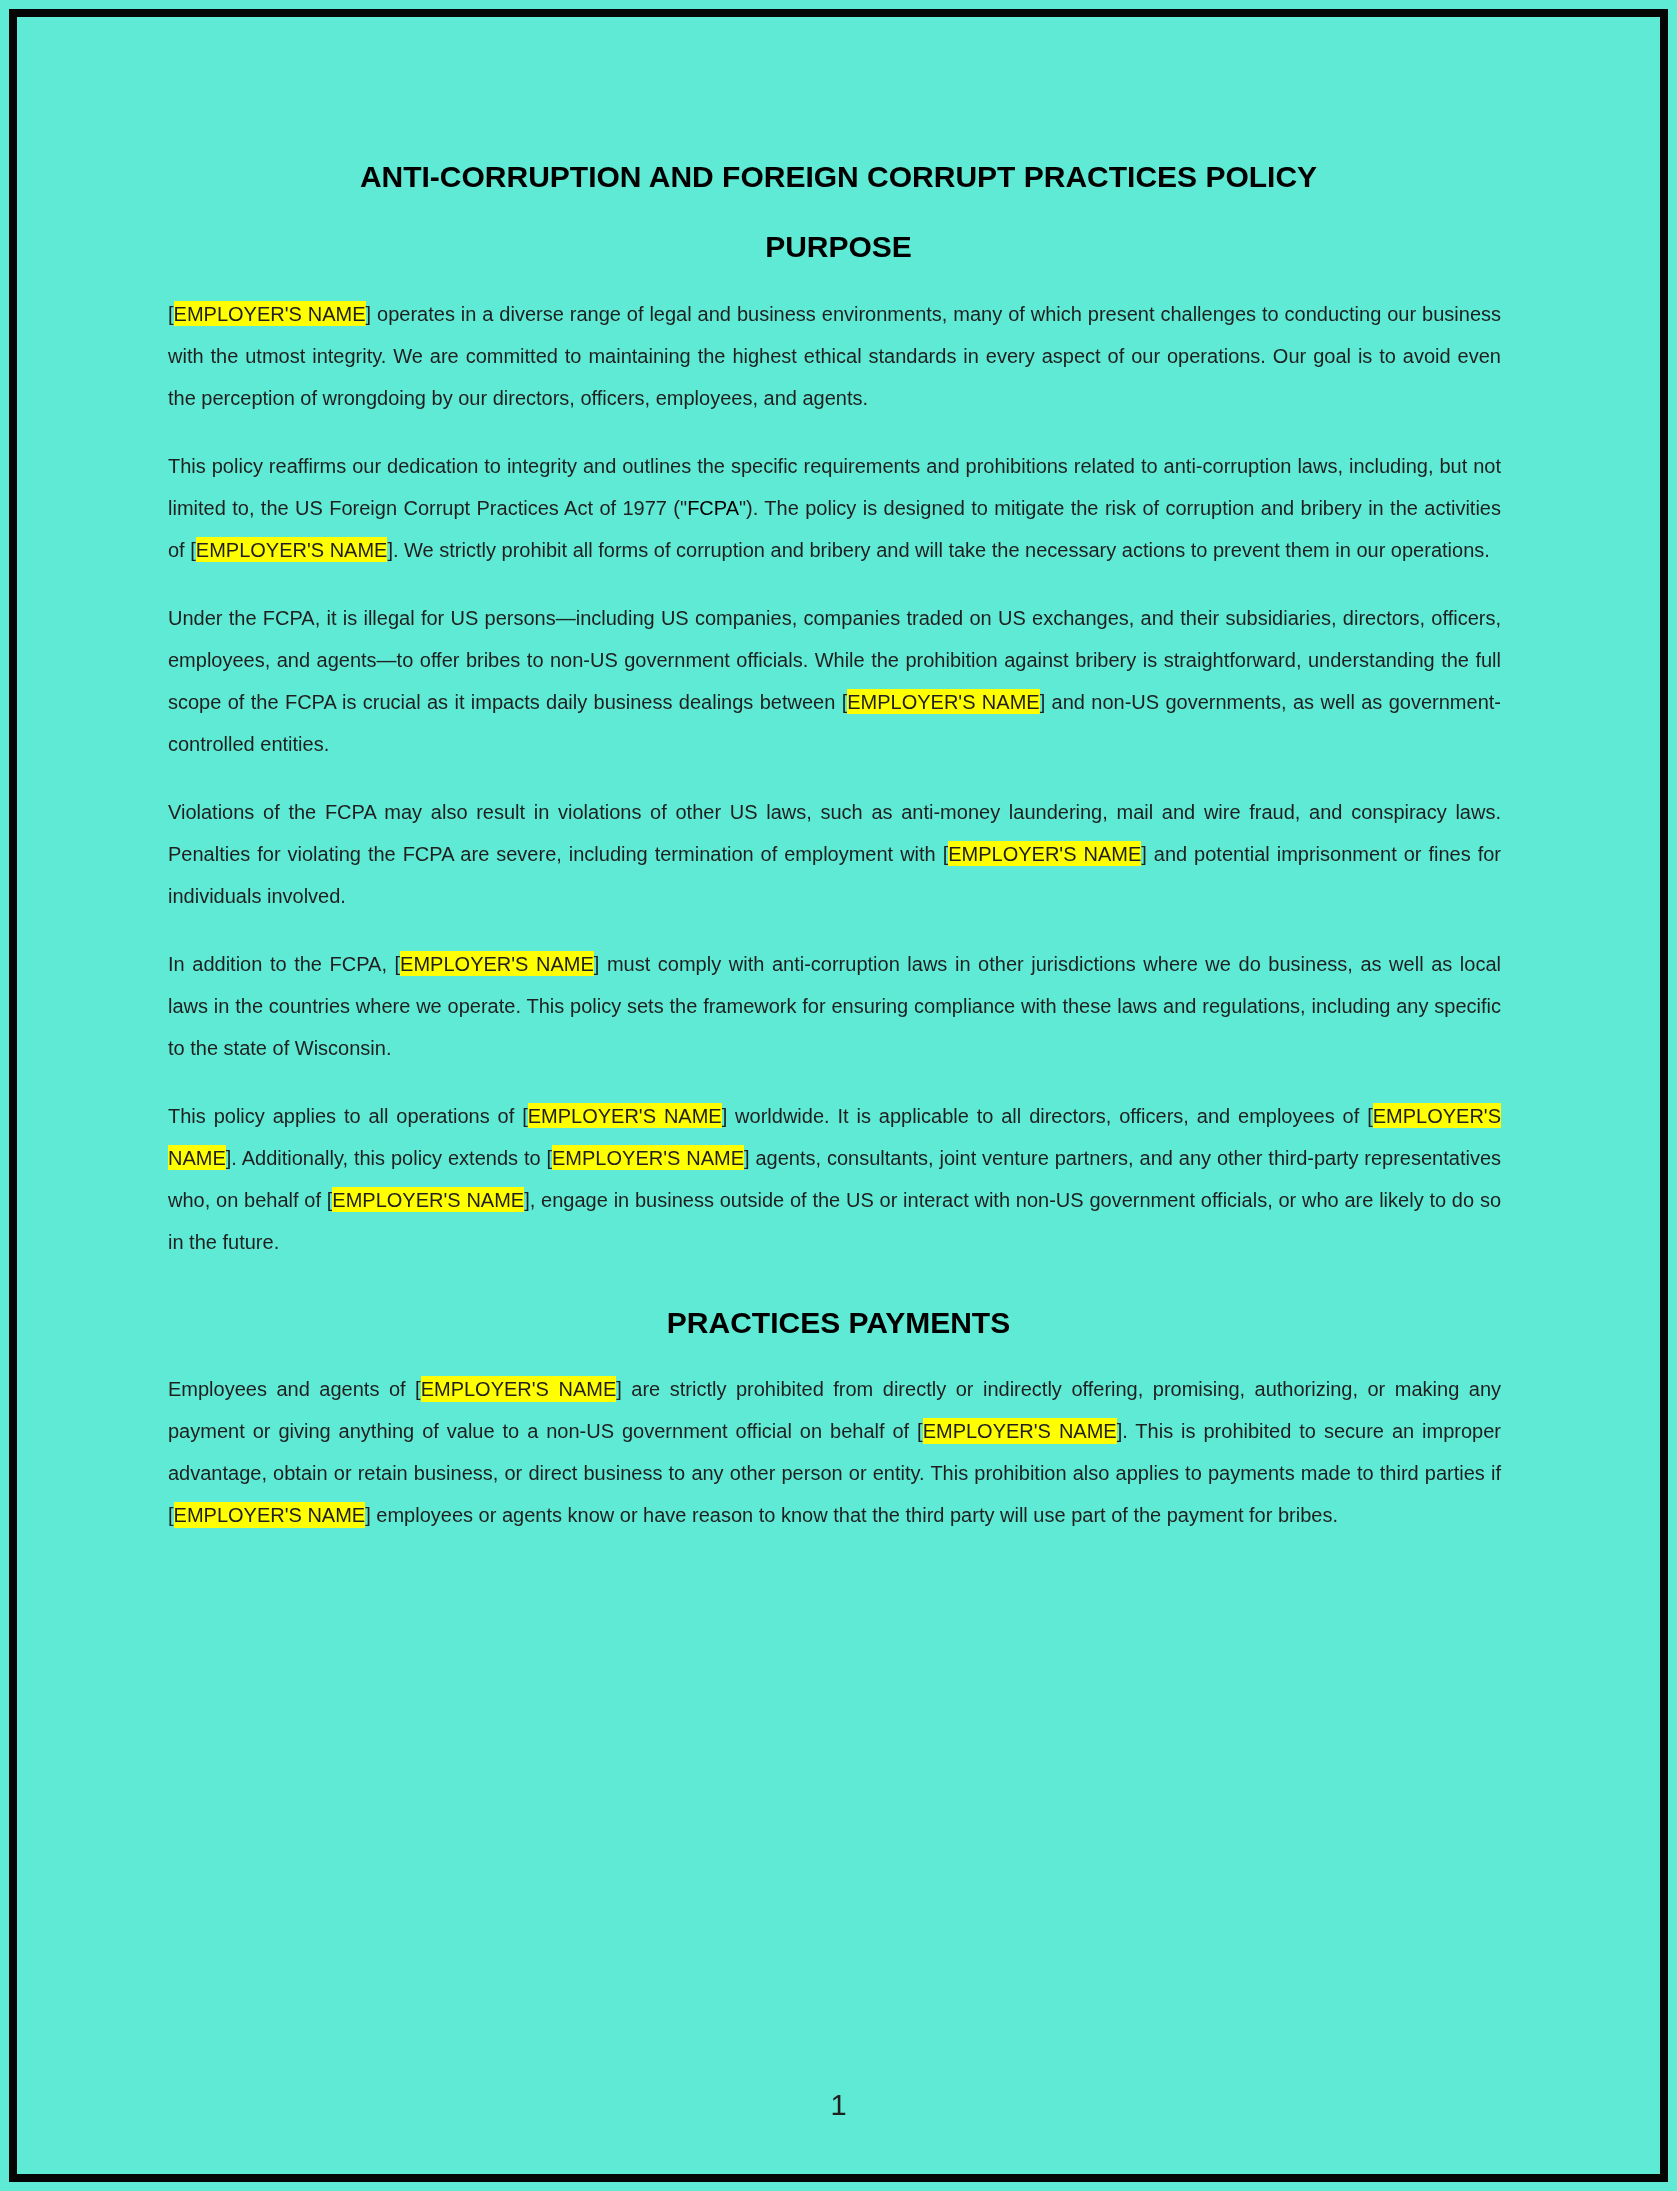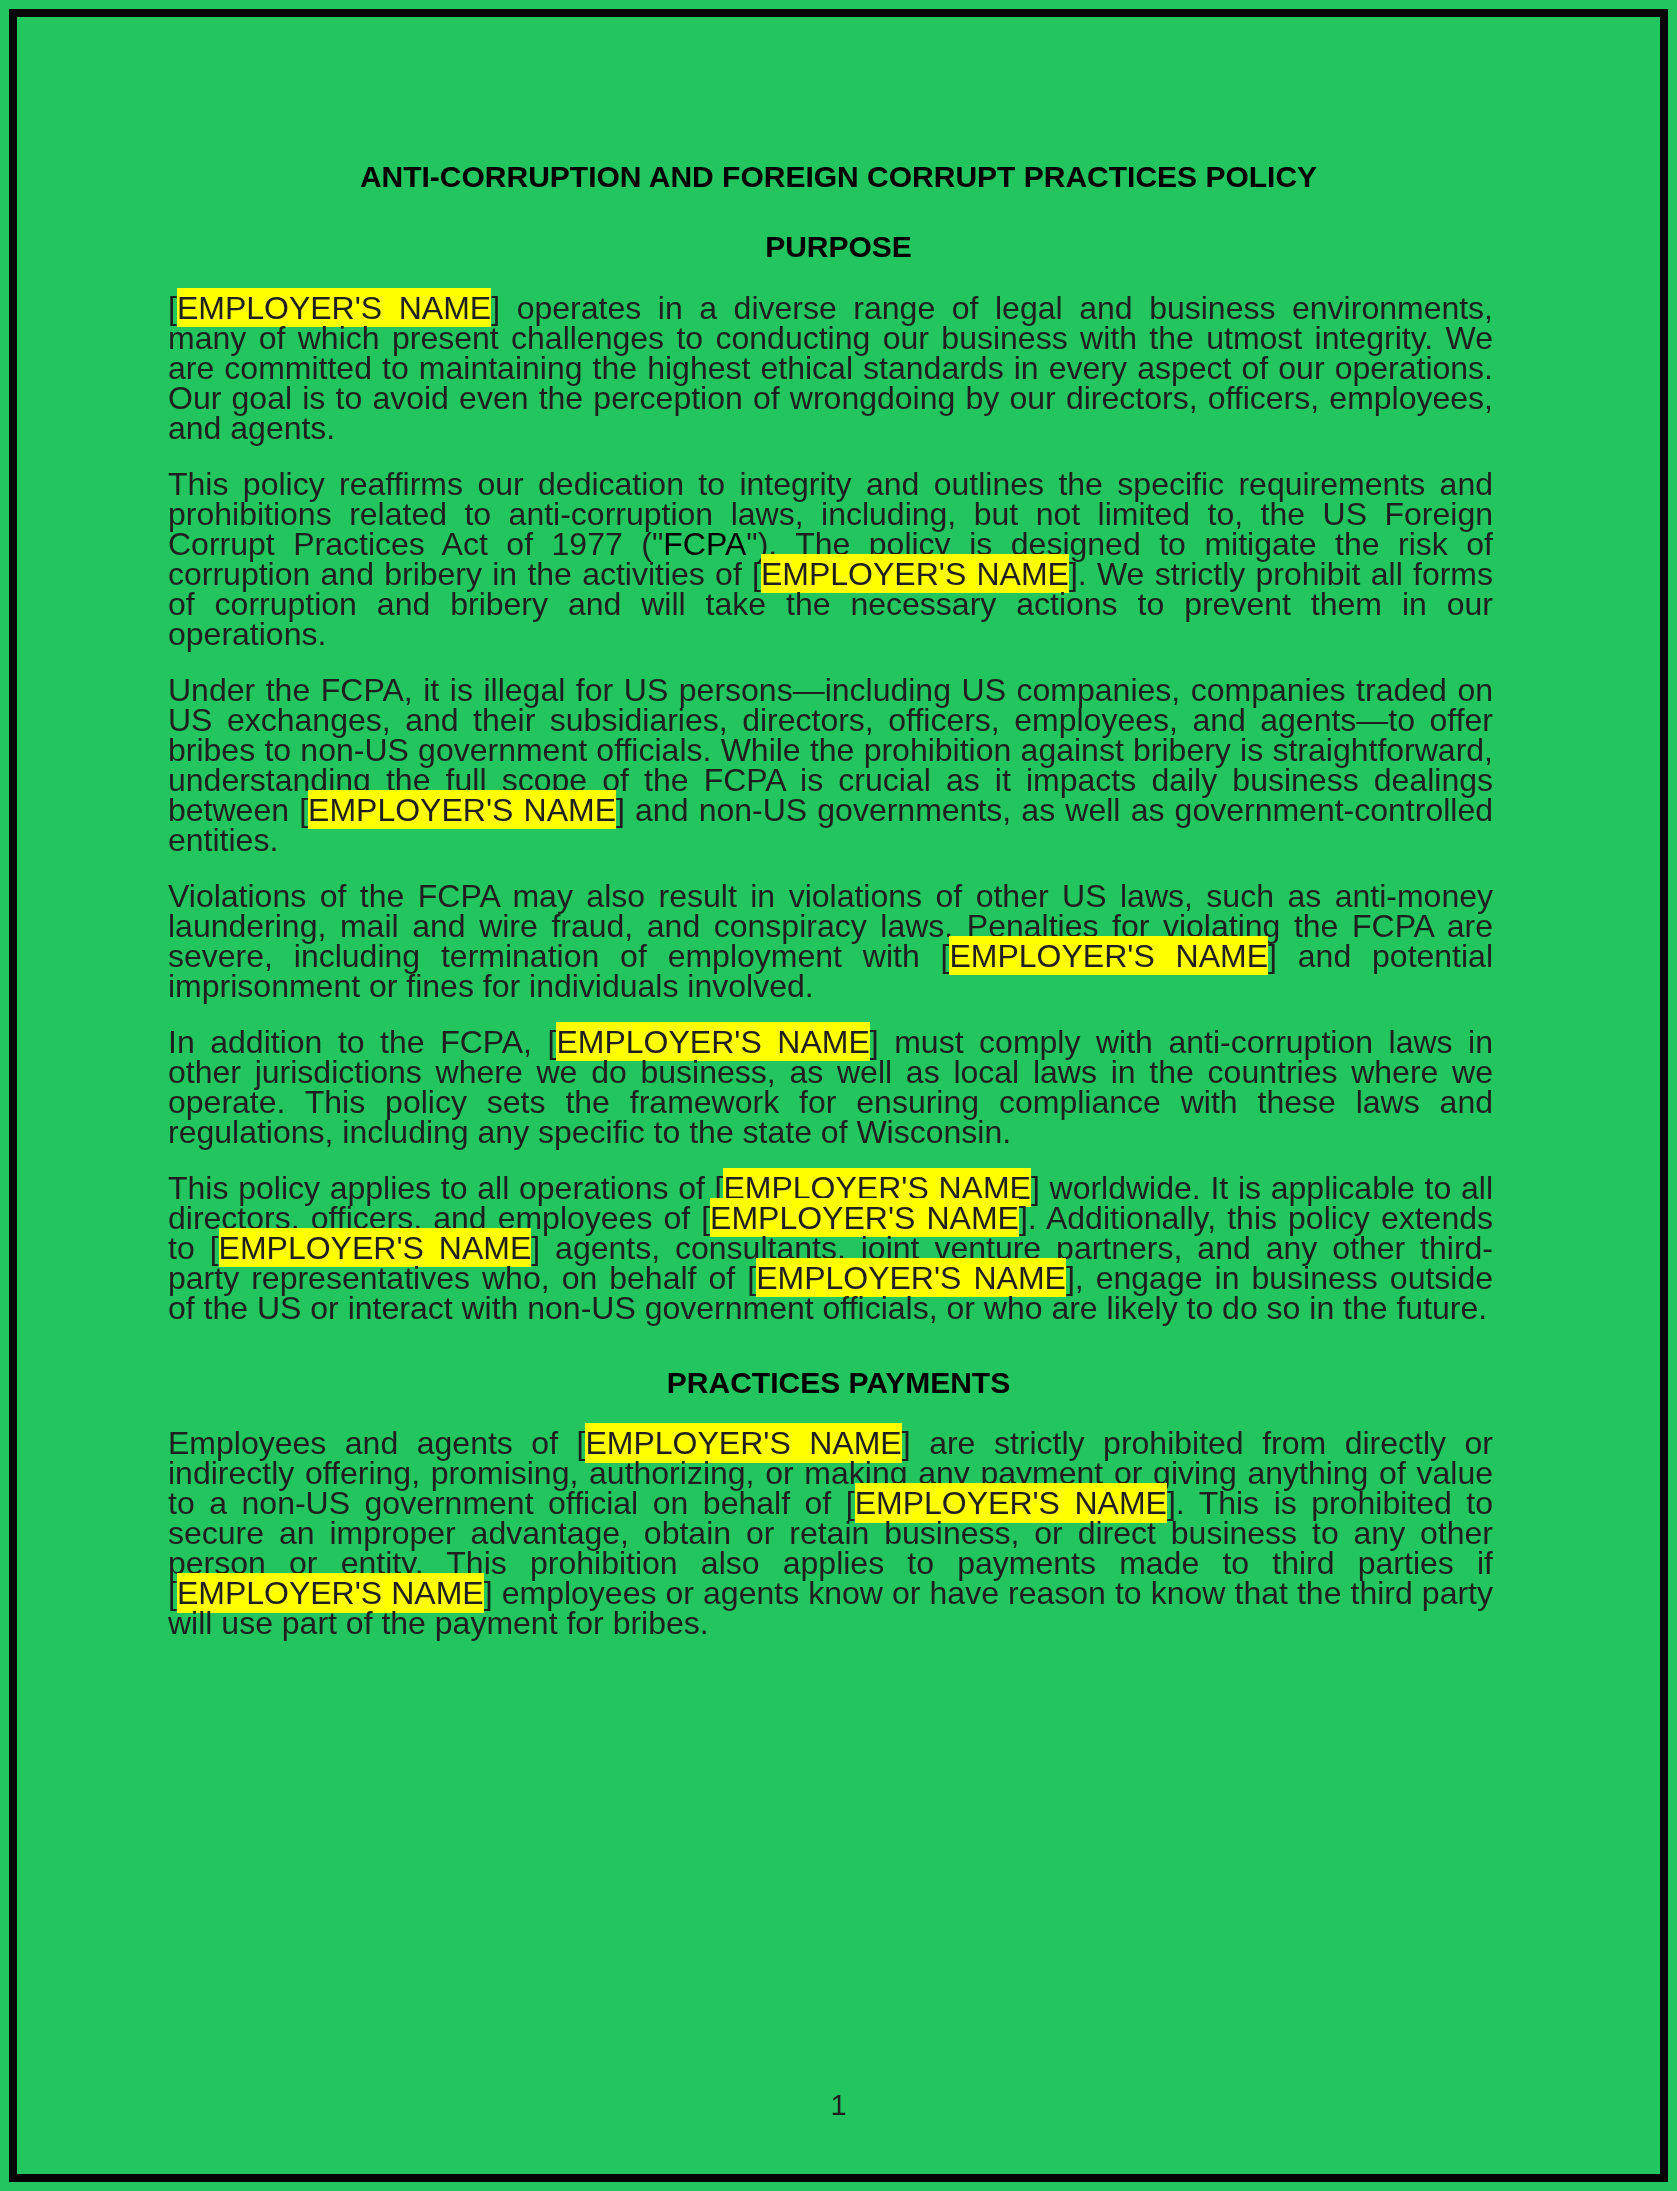--- a/index.html
+++ b/index.html
@@ -4,21 +4,21 @@
 <style>
   html, body {
     margin: 0;
     padding: 0;
     background: #ffffff;
   }
   .page {
     position: relative;
     width: 1677px;
     height: 2191px;
-    background: #22c55e;
+    background: #5eead4;
     font-family: "Liberation Sans", sans-serif;
     color: #1f1f1f;
     overflow: hidden;
     box-sizing: border-box;
   }
   .page-frame {
     position: absolute;
     top: 8.8px; left: 8.8px; right: 8.8px; bottom: 8.8px;
     border: 8px solid #050505;
     pointer-events: none;
@@ -42,24 +42,24 @@
     line-height: 42px;
     font-weight: bold;
     color: #000000;
     margin: 39px 0 24.6px 0;
     text-align: center;
   }
   .section-heading:first-child {
     margin-top: 0;
   }
   .para {
-    font-size: 32px;
-    line-height: 30px;
+    font-size: 20px;
+    line-height: 42px;
     text-align: justify;
-    margin: 0 16px 26px 0;
+    margin: 0 8px 26px 0;
   }
   .para .hl {
     background: #ffff00;
     padding: 1.8px 0;
   }
   .para .bold {
     font-weight: normal;
     color: #000000;
   }
   .page-number {

